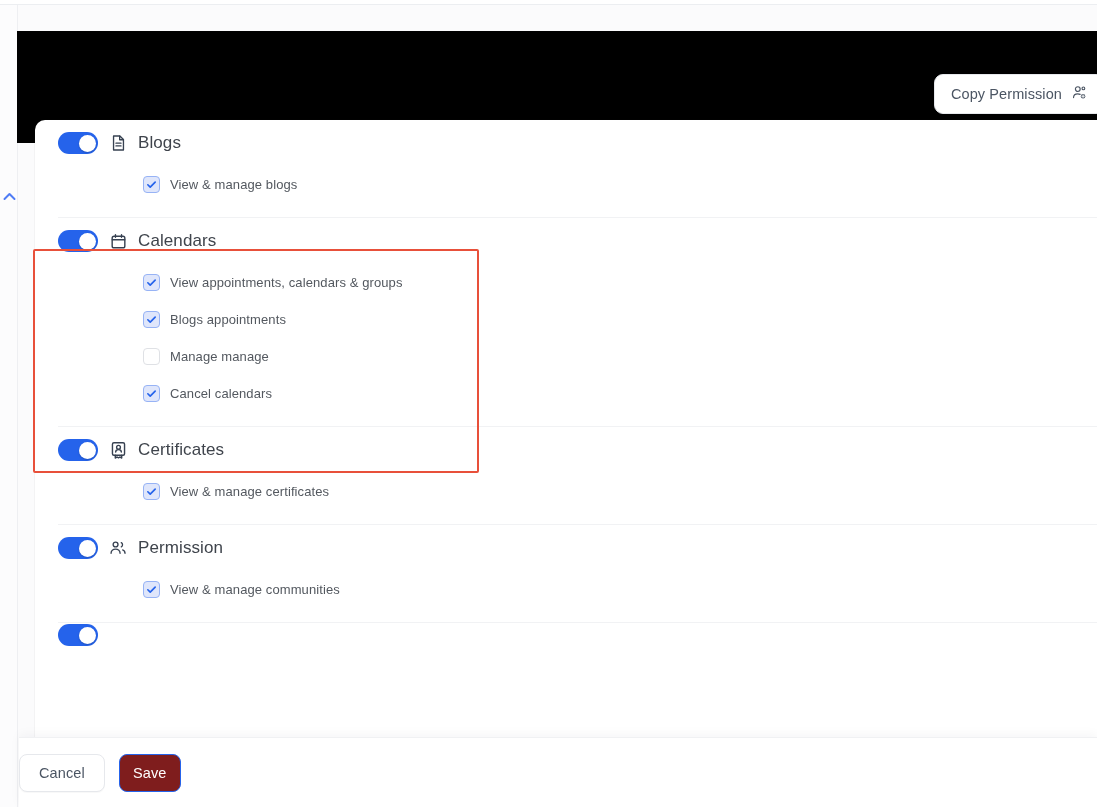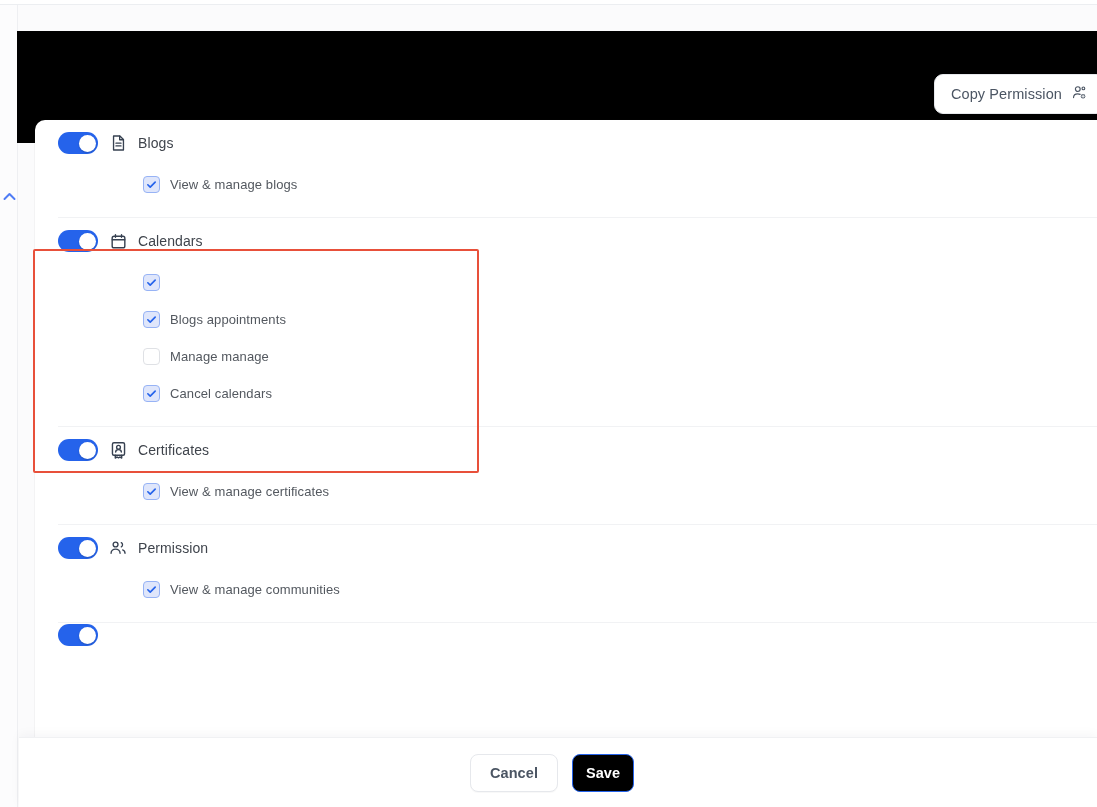--- a/index.html
+++ b/index.html
@@ -149,21 +149,21 @@
     height: 18px;
     flex: 0 0 auto;
     display: flex;
     align-items: center;
     justify-content: center;
     color: #374151;
   }
   .group-icon svg { display: block; }
 
   .group-title {
-    font-size: 14px;
+    font-size: 17px;
     color: #3f444c;
     letter-spacing: .1px;
   }
 
   
   .perm-row {
     display: flex;
     align-items: center;
     gap: 10px;
     height: 37px;
@@ -217,25 +217,24 @@
     position: absolute;
     left: 19px;
     right: 0;
     top: 737px;
     height: 70px;
     background: #ffffff;
     border-top: 1px solid #f0f1f3;
     box-shadow: 0 -3px 10px rgba(16,24,40,0.04);
     display: flex;
     align-items: center;
-    justify-content: center;
+    justify-content: flex-start;
     gap: 14px;
     padding-right: 12px;
     z-index: 30;
-    font-weight: bold;
   }
 
   .btn {
     height: 38px;
     min-width: 76px;
     padding: 0 19px;
     border-radius: 8px;
     font-size: 14.5px;
     display: flex;
     align-items: center;
@@ -243,21 +242,21 @@
     cursor: pointer;
     letter-spacing: .1px;
   }
   .btn-cancel {
     background: #ffffff;
     border: 1px solid #e6e8ec;
     color: #4b5563;
     box-shadow: 0 1px 1px rgba(16,24,40,0.03);
   }
   .btn-save {
-    background: #000000;
+    background: #7f1d1d;
     border: 1px solid #2563eb;
     color: #ffffff;
     min-width: 62px;
     padding: 0 8px;
   }
 </style>
 </head>
 <body>
 
 <div class="top-strip"></div>
@@ -321,20 +320,21 @@
             </svg>
           </span>
           <span class="group-title">Calendars</span>
         </div>
         <div class="perm-row">
           <span class="checkbox">
             <svg class="tick" width="11" height="11" viewBox="0 0 12 12">
   <path d="M2 6.3l2.6 2.6L10 3.4" stroke="#2563eb" stroke-width="1.8" fill="none" stroke-linecap="round" stroke-linejoin="round"></path>
             </svg>
           </span>
+          <span class="perm-label">View appointments, calendars &amp; groups</span>
         </div>
         <div class="perm-row">
           <span class="checkbox">
             <svg class="tick" width="11" height="11" viewBox="0 0 12 12">
   <path d="M2 6.3l2.6 2.6L10 3.4" stroke="#2563eb" stroke-width="1.8" fill="none" stroke-linecap="round" stroke-linejoin="round"></path>
             </svg>
           </span>
           <span class="perm-label">Blogs appointments</span>
         </div>
         <div class="perm-row">

